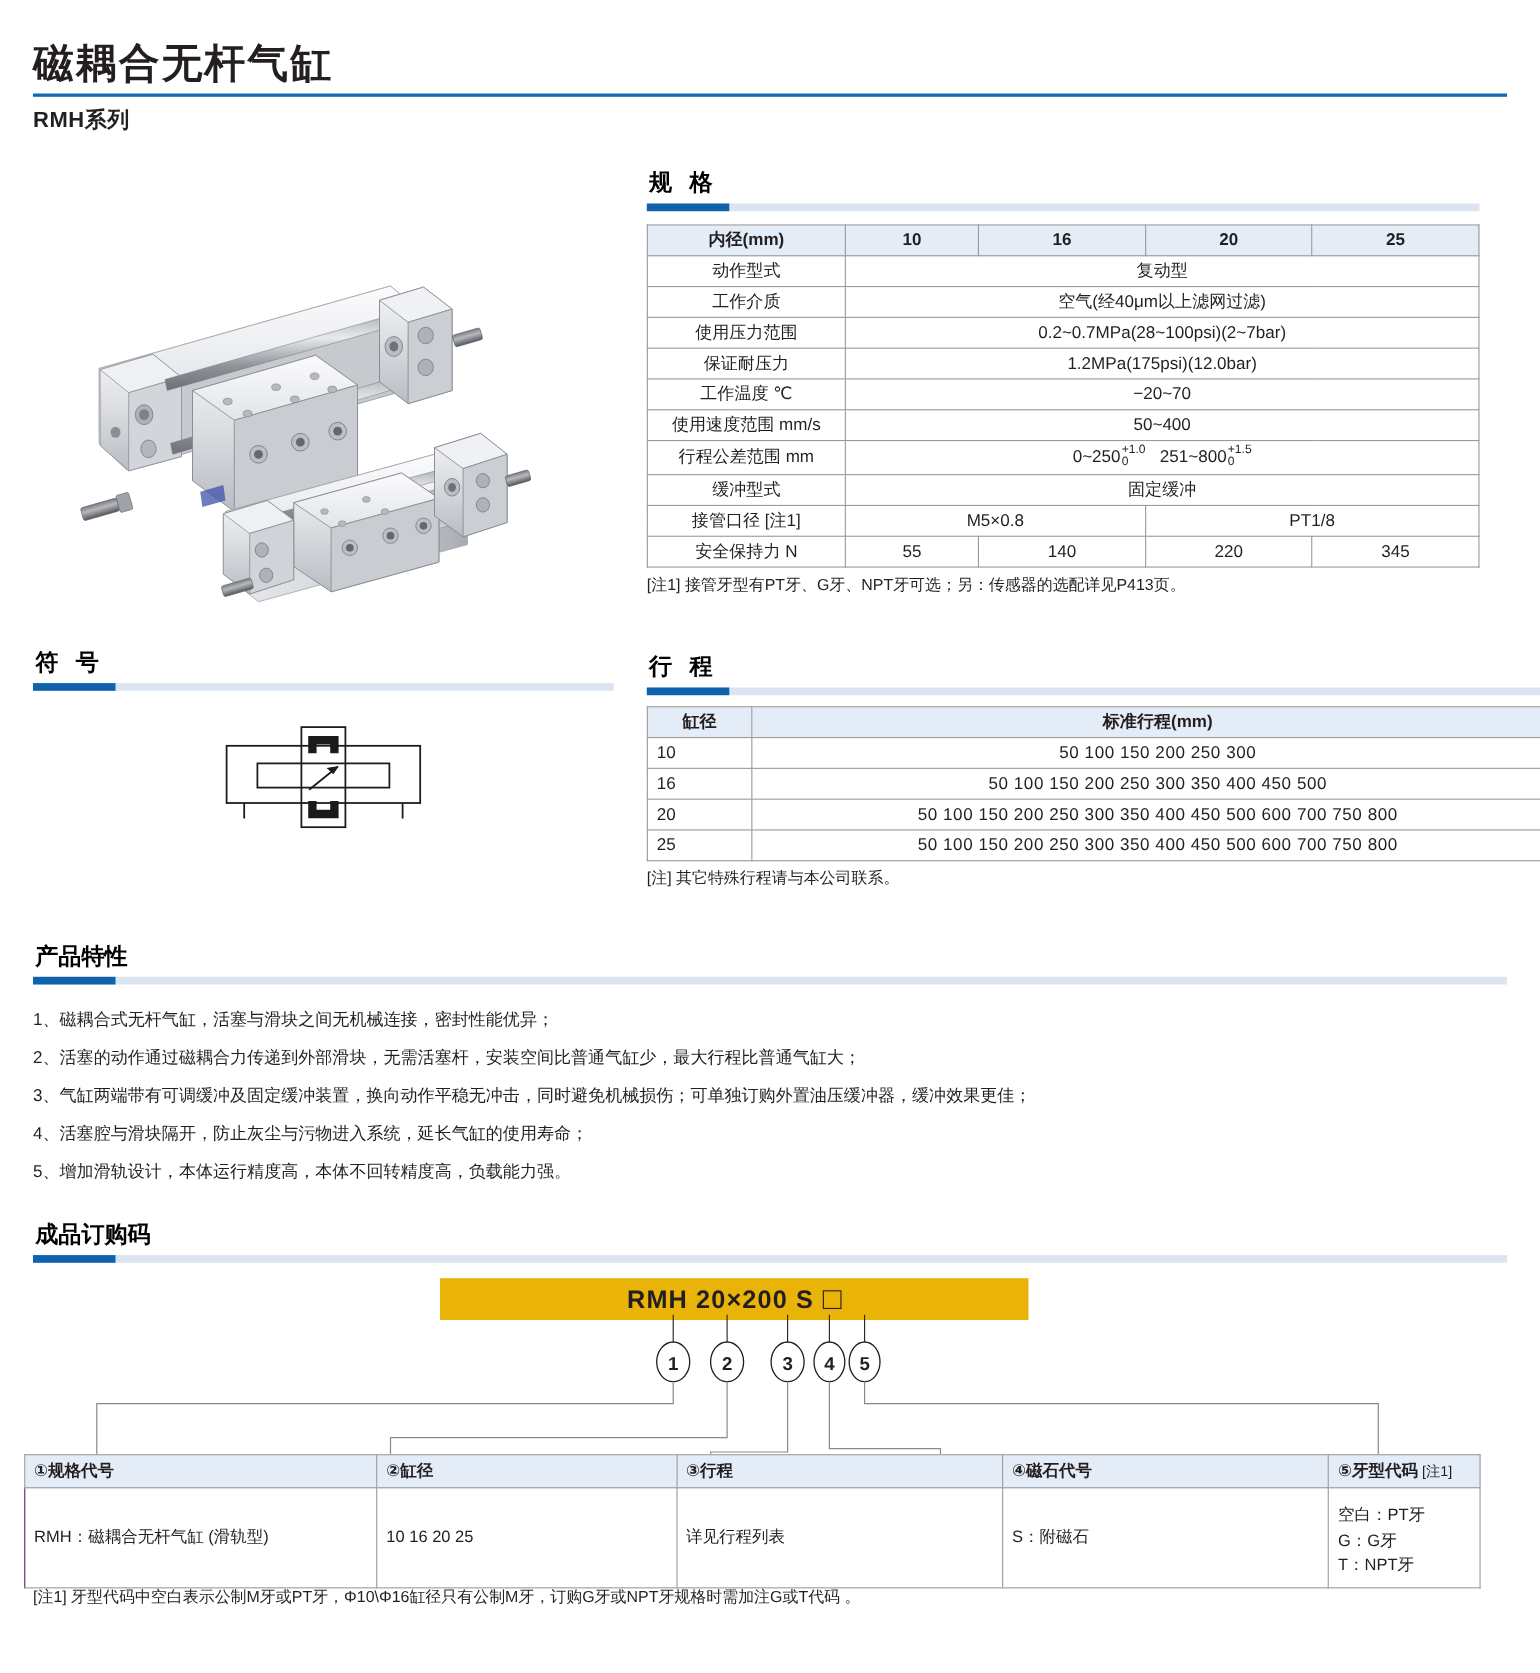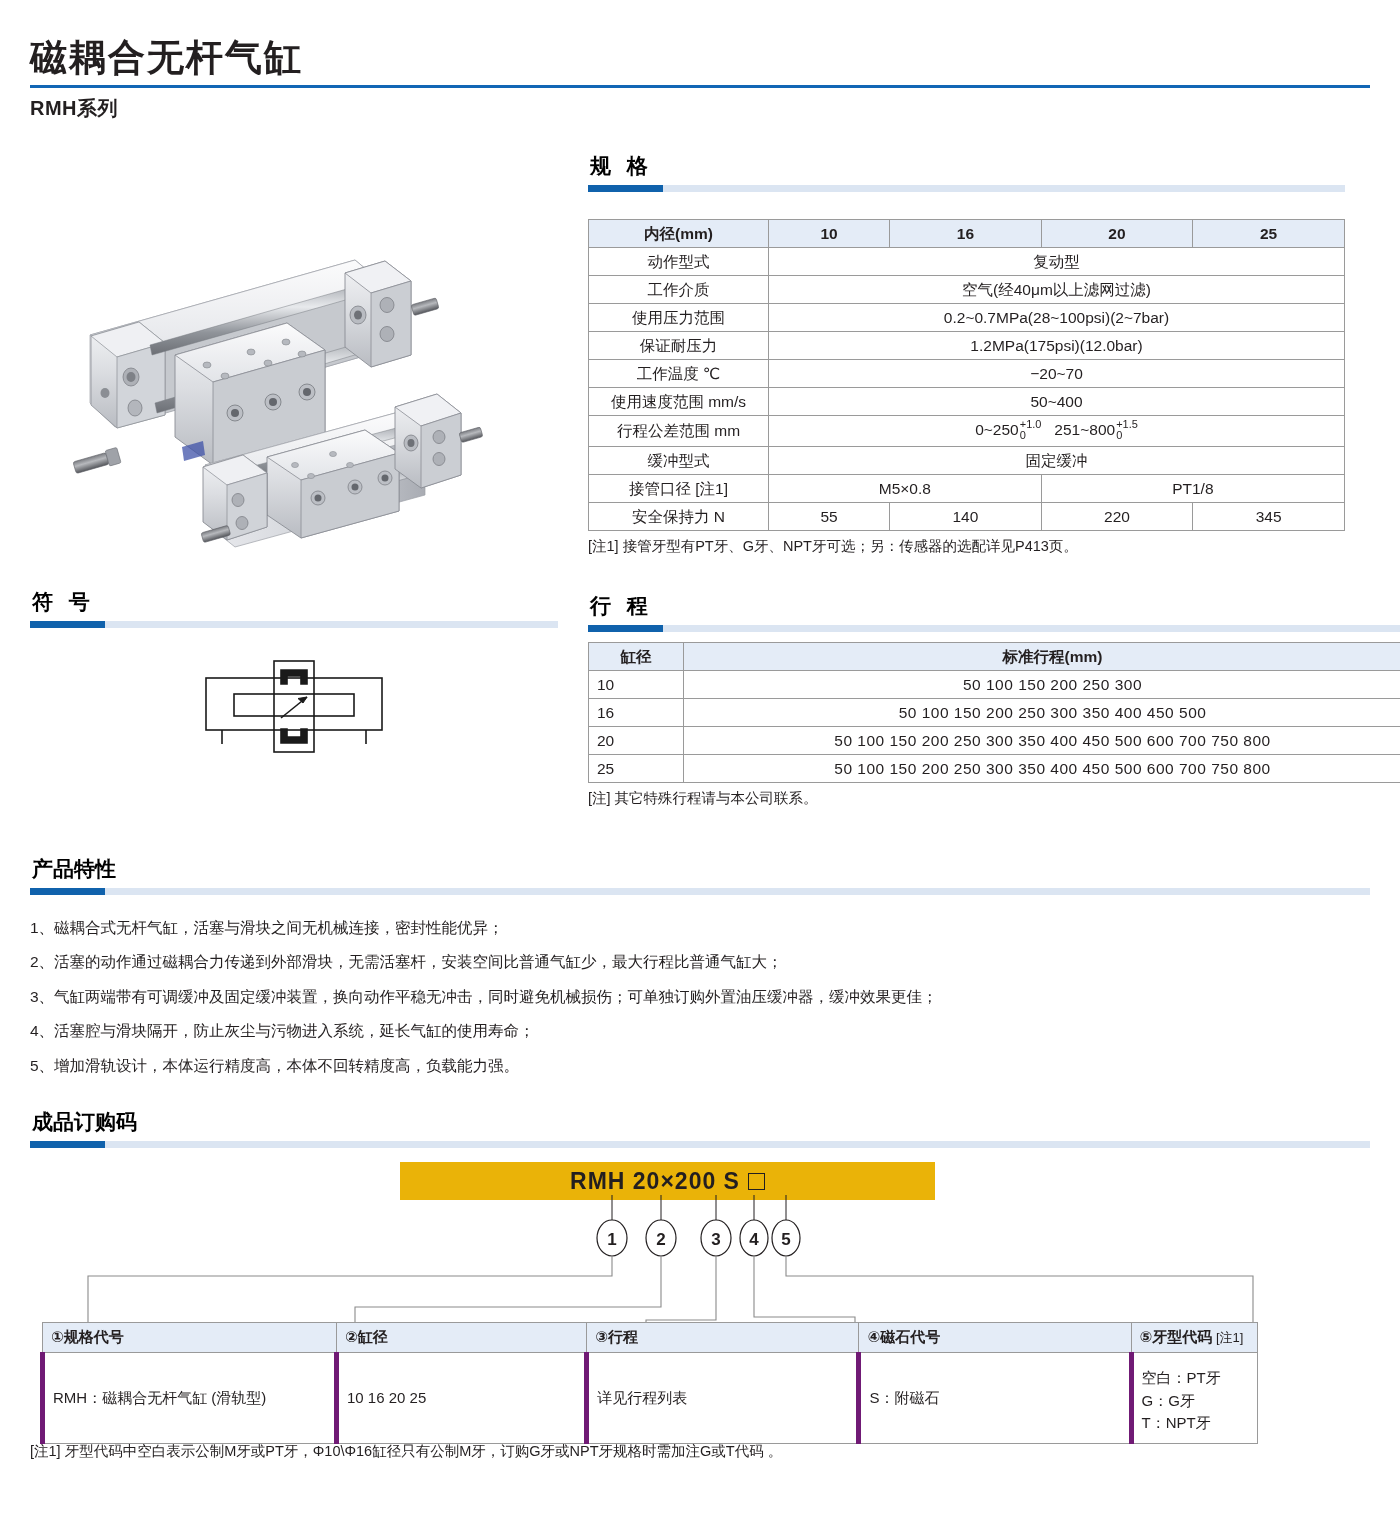--- a/index.html
+++ b/index.html
@@ -100,31 +100,31 @@
   .code-banner .box {
     display:inline-block; width:17px; height:17px;
     border:1.6px solid #231f20; margin-left:8px; vertical-align:-1px;
   }
   #order-svg { position:absolute; left:0px; top:1195px; width:1400px; height:140px; }
   .bub-num {
     font-size:17px; font-weight:bold; fill:#231f20;
     font-family:"Liberation Sans",sans-serif;
   }
 
-  #order-table { position:absolute; left:40px; top:1322px; width:1218px; }
+  #order-table { position:absolute; left:22px; top:1322px; width:1324px; }
   #order-table table { border-collapse:collapse; width:100%; font-size:15px; }
   #order-table th {
     background:#e4ecf7; text-align:left; font-weight:bold;
     border-top:1px solid #9a9a9a; border-bottom:1px solid #9a9a9a;
     border-left:1px solid #9a9a9a; border-right:1px solid #9a9a9a;
     padding:5px 8px; height:27px; font-size:15px;
   }
   #order-table td {
     text-align:left; vertical-align:middle;
-    border-left:5px solid #701a75; border-right:1px solid #9a9a9a;
+    border-left:1px solid #701a75; border-right:1px solid #9a9a9a;
     border-bottom:1px solid #9a9a9a;
     padding:8px 8px; height:86px; font-size:15px; line-height:1.5;
   }
   #order-table th .note-sm { font-weight:normal; font-size:13px; }
   .ordernote { position:absolute; left:30px; top:1442px; font-size:14.5px; }
 </style>
 </head>
 <body>
 
 <div class="page-head">
@@ -267,21 +267,21 @@
       </g>
       <ellipse cx="356" cy="278" rx="7" ry="8" fill="#b9bcc2" stroke="#7d8086" stroke-width="0.8"></ellipse>
       <ellipse cx="356" cy="278" rx="3.5" ry="4" fill="#6e7177"></ellipse>
     </g>
   </svg>
 </div>
 
 <div class="sec" id="spec-block">
   <div class="sec-title">规 格</div>
   <div class="sec-bar"></div>
-  <table class="grid" id="spec-table" style="margin-top:27px;">
+  <table class="grid" id="spec-table" style="margin-top:12px;">
     <tbody>
         <tr>
       <th class="lbl">内径(mm)</th>
       <th>10</th>
       <th>16</th>
       <th>20</th>
       <th>25</th>
     </tr>
     <tr>
       <td class="lbl">动作型式</td>

